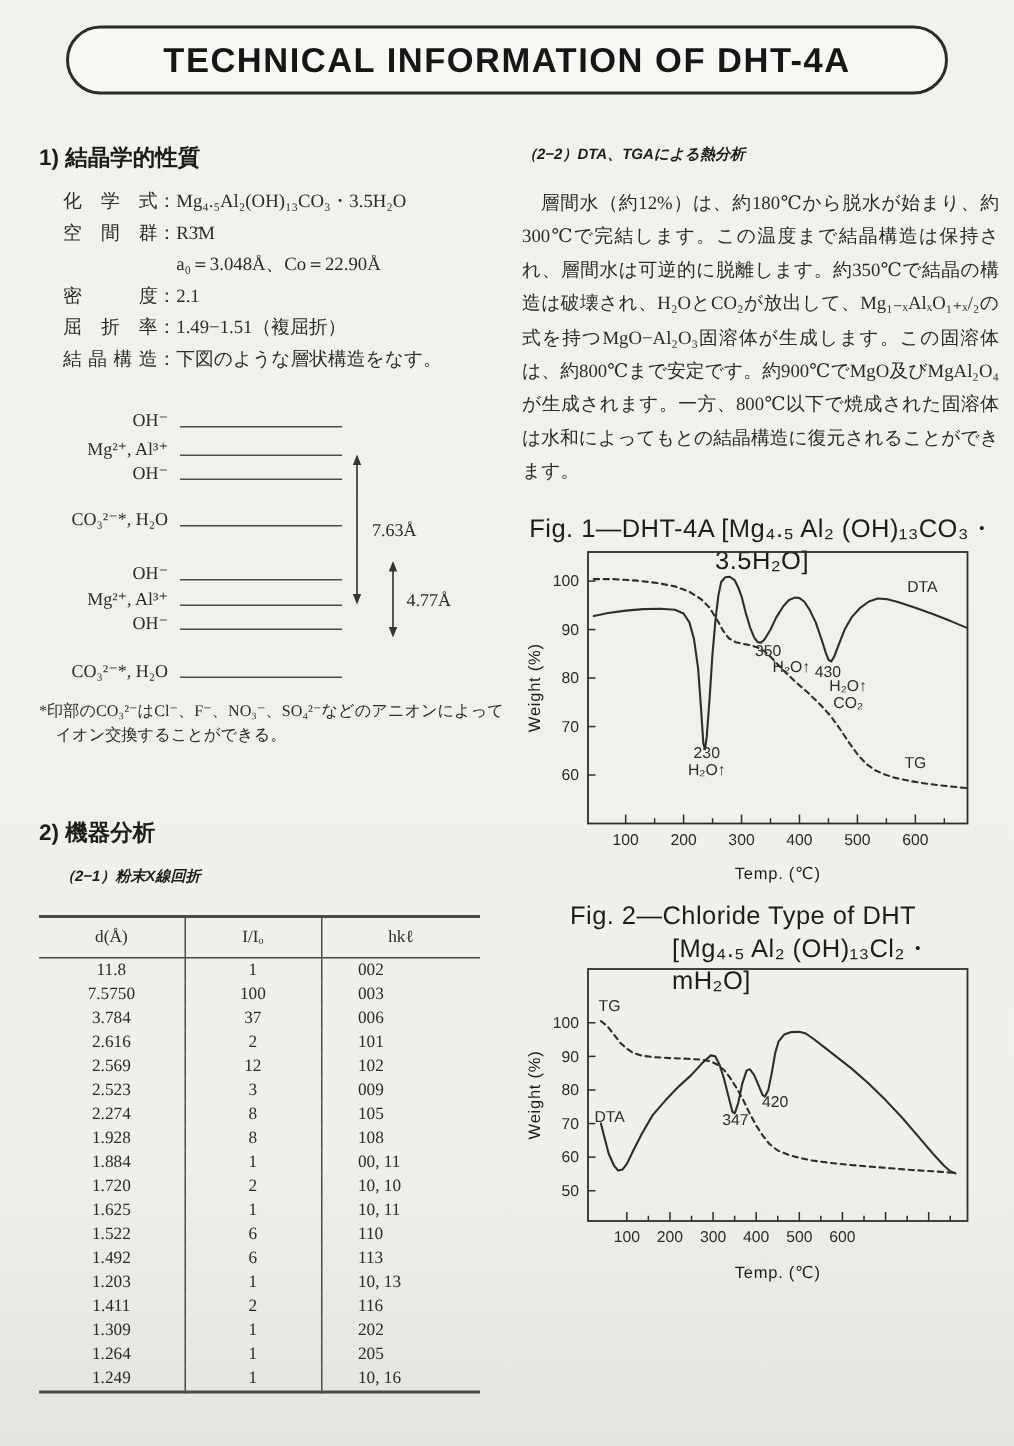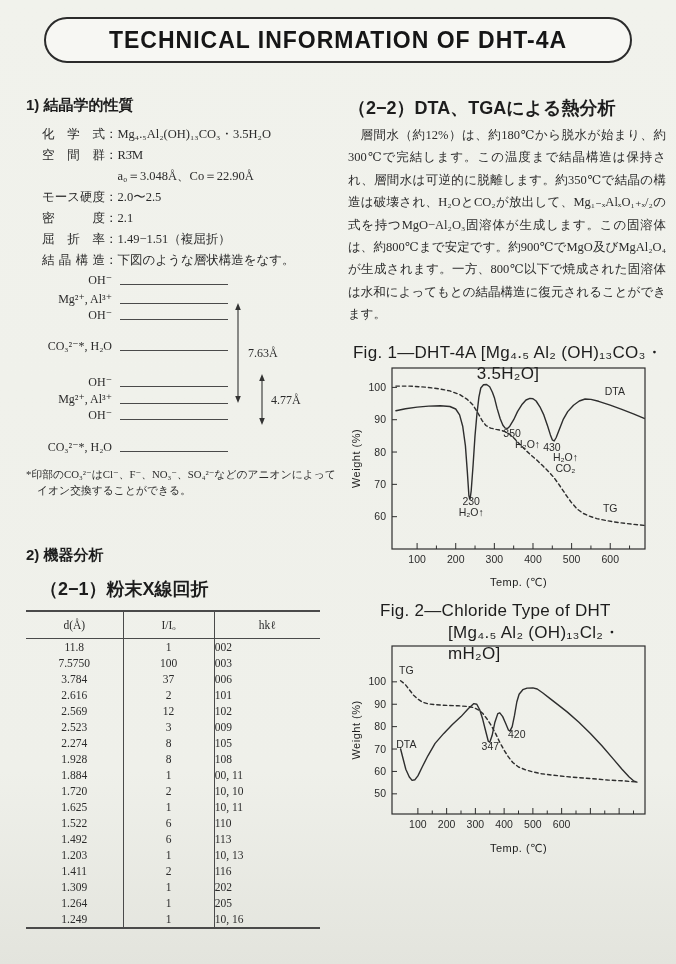--- a/index.html
+++ b/index.html
@@ -7,21 +7,21 @@
         background:linear-gradient(180deg,#f1f2ec 0%,#eff0ea 80%,#e3e4dd 100%);
         overflow:hidden;color:#2b2b2b;}
   .banner{position:absolute;left:44px;top:17px;width:584px;height:42px;
           border:2px solid #2b2b2b;border-radius:23px;background:#f7f7f3;
           display:flex;align-items:center;justify-content:center;}
   .banner span{font-family:"Liberation Sans","DejaVu Sans",sans-serif;font-weight:bold;
                font-size:23px;letter-spacing:1px;color:#161616;}
   .h-big{position:absolute;font-family:"Liberation Sans","DejaVu Sans",sans-serif;
          font-weight:bold;font-size:15px;color:#1d1d1d;margin:0;}
   .h-sub{position:absolute;font-family:"Liberation Sans","DejaVu Sans",sans-serif;
-         font-weight:bold;font-size:18px;color:#1d1d1d;margin:0;}
+         font-weight:bold;font-size:10px;color:#1d1d1d;margin:0;font-style:italic;}
   .serif{font-family:"Liberation Serif","DejaVu Serif",serif;}
   
   .props{position:absolute;left:42px;top:124px;width:290px;font-size:12.5px;line-height:21px;}
   .prop-row{white-space:nowrap;}
   .prop-label{display:inline-block;width:63px;text-align:justify;text-align-last:justify;}
   .prop-colon{display:inline-block;}
   .prop-indent .prop-colon{visibility:hidden;}
   
   .diagram{position:absolute;left:26px;top:268px;width:310px;height:192px;}
   .dg-row{position:absolute;left:0;width:100%;height:16px;}
@@ -36,21 +36,21 @@
   
   .xrd-wrap{position:absolute;left:26px;top:610px;width:294px;}
   table.xrd{width:100%;border-collapse:collapse;table-layout:fixed;
             border-top:2px solid #4a4a4a;border-bottom:2px solid #4a4a4a;
             font-family:"Liberation Serif","DejaVu Serif",serif;font-size:11.5px;}
   table.xrd col.c1{width:33%}table.xrd col.c2{width:31%}table.xrd col.c3{width:36%}
   table.xrd th{font-weight:normal;height:24px;border-bottom:1px solid #4a4a4a;text-align:center;}
   table.xrd td{height:16px;text-align:center;padding:0;}
   table.xrd th:nth-child(1),table.xrd td:nth-child(1),
   table.xrd th:nth-child(2),table.xrd td:nth-child(2){border-right:1px solid #4a4a4a;}
-  table.xrd td:nth-child(3){text-align:left;}
+  table.xrd td:nth-child(3){text-align:left;padding-left:24px;}
   
   .para{position:absolute;left:348px;top:124px;width:318px;font-size:12.5px;
         line-height:22.4px;text-align:justify;text-indent:1em;margin:0;}
   .fig-caption{position:absolute;font-family:"Liberation Sans","DejaVu Sans",sans-serif;
                font-size:17px;letter-spacing:.3px;color:#1d1d1d;}
   .cap1{left:352px;top:341px;width:312px;text-align:center;}
   .cap2{left:352px;top:601px;width:312px;text-align:left;}
   .cap2 .cl0{padding-left:28px;}
   .cap2 .cl1{padding-left:96px;}
   .chart{position:absolute;left:348px;}
@@ -68,21 +68,20 @@
   <div class="banner">
     <span>TECHNICAL INFORMATION OF DHT-4A</span>
   </div>
 
   <h2 class="h-big" style="left:26px;top:96px;">1) 結晶学的性質</h2>
 
   <div class="props serif" id="props">
       <div class="prop-row"><span class="prop-label">化学式</span><span class="prop-colon">：</span><span>Mg₄.₅Al₂(OH)₁₃CO₃・3.5H₂O</span></div>
       <div class="prop-row"><span class="prop-label">空間群</span><span class="prop-colon">：</span><span>R3̄M</span></div>
       <div class="prop-row prop-indent"><span class="prop-label"></span><span class="prop-colon">：</span><span>a₀＝3.048Å、Co＝22.90Å</span></div>
-      <div class="prop-row"><span class="prop-label">モース硬度</span><span class="prop-colon">：</span><span>2.0〜2.5</span></div>
       <div class="prop-row"><span class="prop-label">密度</span><span class="prop-colon">：</span><span>2.1</span></div>
       <div class="prop-row"><span class="prop-label">屈折率</span><span class="prop-colon">：</span><span>1.49−1.51（複屈折）</span></div>
       <div class="prop-row"><span class="prop-label">結晶構造</span><span class="prop-colon">：</span><span>下図のような層状構造をなす。</span></div>
     </div>
 
   <div class="diagram serif" id="diagram">
     <svg class="dg-svg" id="dg-arrows" width="310" height="192">
         <line x1="212" y1="41" x2="212" y2="129" stroke="#333" stroke-width="1.1"></line>
         <polygon points="209.2,42 214.8,42 212,35" fill="#333"></polygon>
         <polygon points="209.2,128 214.8,128 212,135" fill="#333"></polygon>

